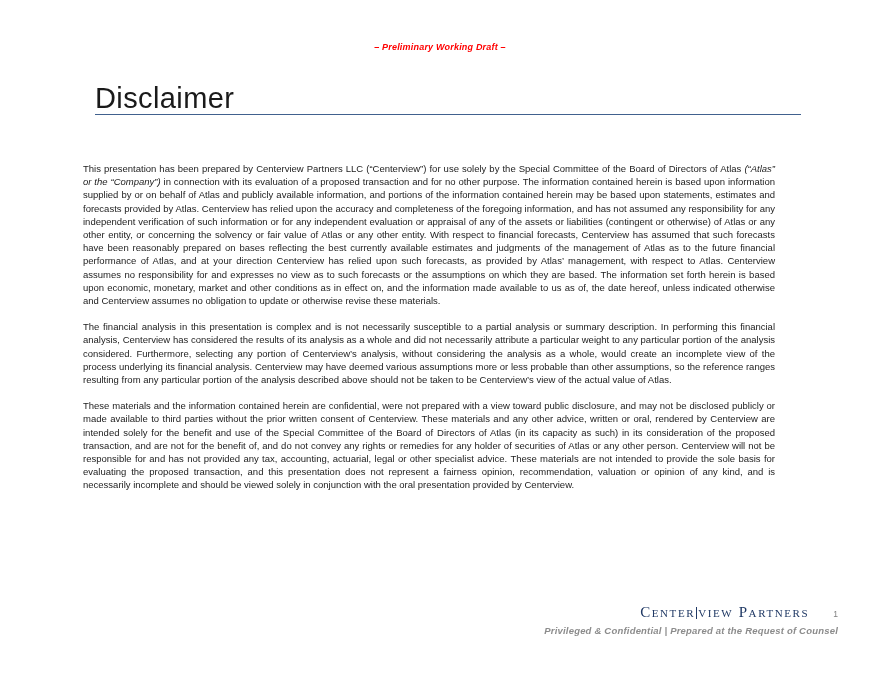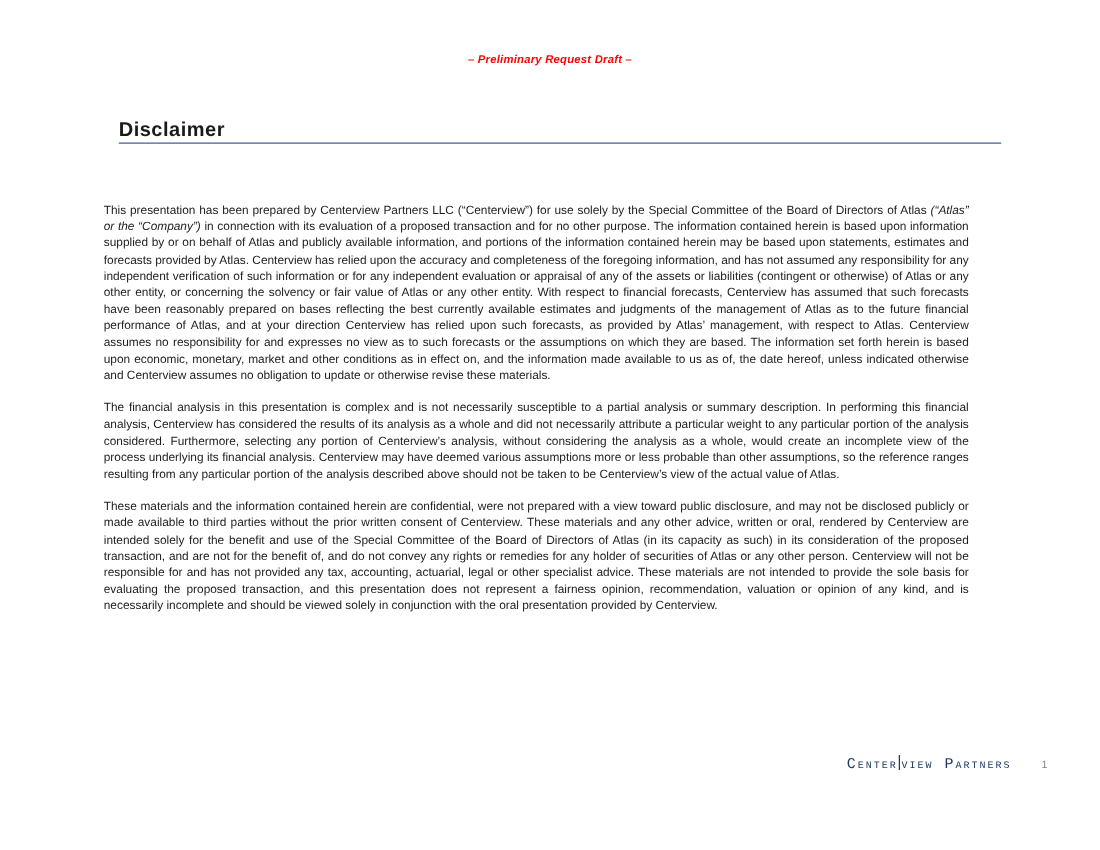--- a/index.html
+++ b/index.html
@@ -8,67 +8,68 @@
     position:relative; width:880px; height:680px; background:#ffffff;
     font-family:"Liberation Sans", sans-serif; overflow:hidden;
   }
   .draft-notice {
     position:absolute; top:42px; left:0; width:100%; text-align:center;
     color:#ff0000; font-size:9px; font-weight:bold; font-style:italic;
     letter-spacing:0.2px;
   }
   .title {
     position:absolute; top:82px; left:95px;
-    font-size:16px; font-weight:700; color:#1a1a1a; letter-spacing:0.4px;margin-top:14px;
+    font-size:29px; font-weight:400; color:#1a1a1a; letter-spacing:0.4px;
   }
   .title-rule {
     position:absolute; top:114px; left:95px; width:706px; height:1px;
     background:#41618e;
   }
   .body {
     position:absolute; top:162px; left:83px; width:692px;
     text-align:justify; font-size:9.5px; line-height:13.2px; color:#1c1c1c;
   }
   .body p { margin:0 0 13px 0; }
   .body .italic { font-style:italic; }
   .footer { position:absolute; right:42px; top:604px; text-align:right; }
   .logo-row { display:flex; justify-content:flex-end; align-items:baseline; }
   .logo {
-    font-family:Liberation Mono, monospace; font-variant:small-caps;
-    letter-spacing:1.6px; font-size:12px; color:#1f3864; white-space:nowrap;
+    font-family:Liberation Serif, serif; font-variant:small-caps;
+    letter-spacing:1.6px; font-size:15px; color:#1f3864; white-space:nowrap;
   }
   .logo-bar {
     display:inline-block; width:1px; height:12px; background:#1f3864;
     margin:0 1px; vertical-align:-2px;
   }
   .page-number { font-size:8.5px; color:#808080; margin-left:24px; }
   .confidential {
     margin-top:4px; font-size:9.5px; font-weight:bold; font-style:italic;
     color:#8c8c8c; letter-spacing:0.2px;
   }
 </style>
 </head>
 <body>
 
 <div class="slide">
 
-  <div class="draft-notice">– Preliminary Request Draft –</div>
+  <div class="draft-notice">– Preliminary Working Draft –</div>
 
   <h1 class="title">Disclaimer</h1>
 
   <div class="title-rule"></div>
 
   <div class="body" id="paragraphs">
       <p><span>This presentation has been prepared by Centerview Partners LLC (“Centerview”) for use solely by the Special Committee of the Board of Directors of Atlas </span><span class="italic">(“Atlas” or the “Company”)</span><span> in connection with its evaluation of a proposed transaction and for no other purpose.  The information contained herein is based upon information supplied by or on behalf of Atlas and publicly available information, and portions of the information contained herein may be based upon statements, estimates and forecasts provided by Atlas.  Centerview has relied upon the accuracy and completeness of the foregoing information, and has not assumed any responsibility for any independent verification of such information or for any independent evaluation or appraisal of any of the assets or liabilities (contingent or otherwise) of Atlas or any other entity, or concerning the solvency or fair value of Atlas or any other entity.  With respect to financial forecasts, Centerview has assumed that such forecasts have been reasonably prepared on bases reflecting the best currently available estimates and judgments of the management of Atlas as to the future financial performance of Atlas, and at your direction Centerview has relied upon such forecasts, as provided by Atlas’ management, with respect to Atlas.  Centerview assumes no responsibility for and expresses no view as to such forecasts or the assumptions on which they are based.  The information set forth herein is based upon economic, monetary, market and other conditions as in effect on, and the information made available to us as of, the date hereof, unless indicated otherwise and Centerview assumes no obligation to update or otherwise revise these materials.</span></p>
       <p><span>The financial analysis in this presentation is complex and is not necessarily susceptible to a partial analysis or summary description.  In performing this financial analysis, Centerview has considered the results of its analysis as a whole and did not necessarily attribute a particular weight to any particular portion of the analysis considered.  Furthermore, selecting any portion of Centerview’s analysis, without considering the analysis as a whole, would create an incomplete view of the process underlying its financial analysis.  Centerview may have deemed various assumptions more or less probable than other assumptions, so the reference ranges resulting from any particular portion of the analysis described above should not be taken to be Centerview’s view of the actual value of Atlas.</span></p>
       <p><span>These materials and the information contained herein are confidential, were not prepared with a view toward public disclosure, and may not be disclosed publicly or made available to third parties without the prior written consent of Centerview.  These materials and any other advice, written or oral, rendered by Centerview are intended solely for the benefit and use of the Special Committee of the Board of Directors of Atlas (in its capacity as such) in its consideration of the proposed transaction, and are not for the benefit of, and do not convey any rights or remedies for any holder of securities of Atlas or any other person.  Centerview will not be responsible for and has not provided any tax, accounting, actuarial, legal or other specialist advice.  These materials are not intended to provide the sole basis for evaluating the proposed transaction, and this presentation does not represent a fairness opinion, recommendation, valuation or opinion of any kind, and is necessarily incomplete and should be viewed solely in conjunction with the oral presentation provided by Centerview.</span></p>
     </div>
 
   <div class="footer">
     <div class="logo-row">
       <span class="logo">
         <span>Center</span><span class="logo-bar"></span><span>view Partners</span>
       </span>
       <span class="page-number">1</span>
     </div>
+    <div class="confidential">Privileged &amp; Confidential | Prepared at the Request of Counsel</div>
   </div>
 
 </div>
 
 </body></html>

